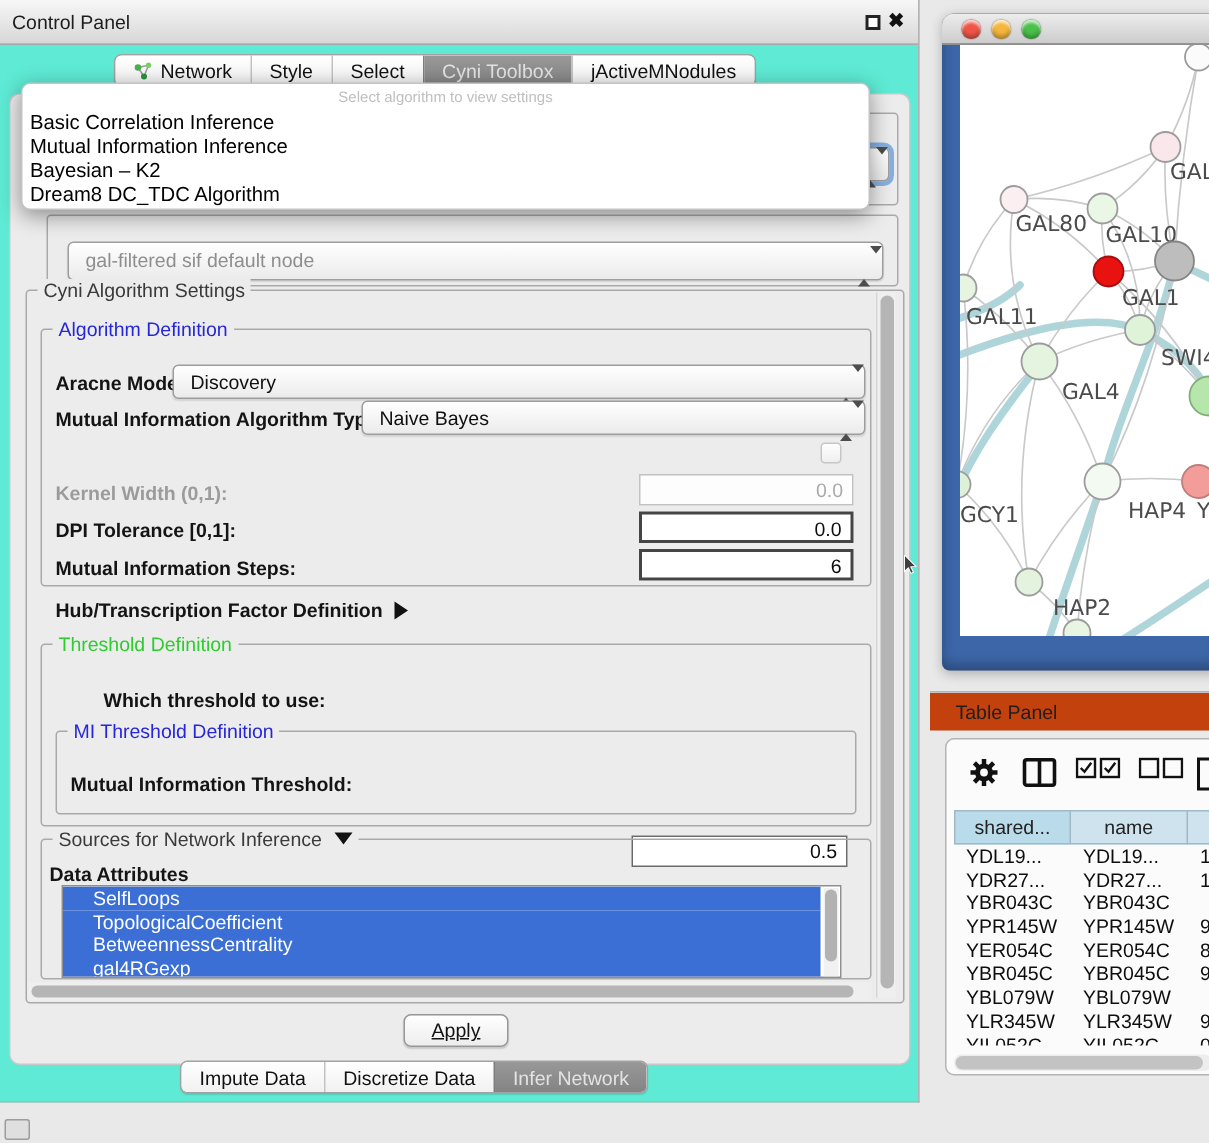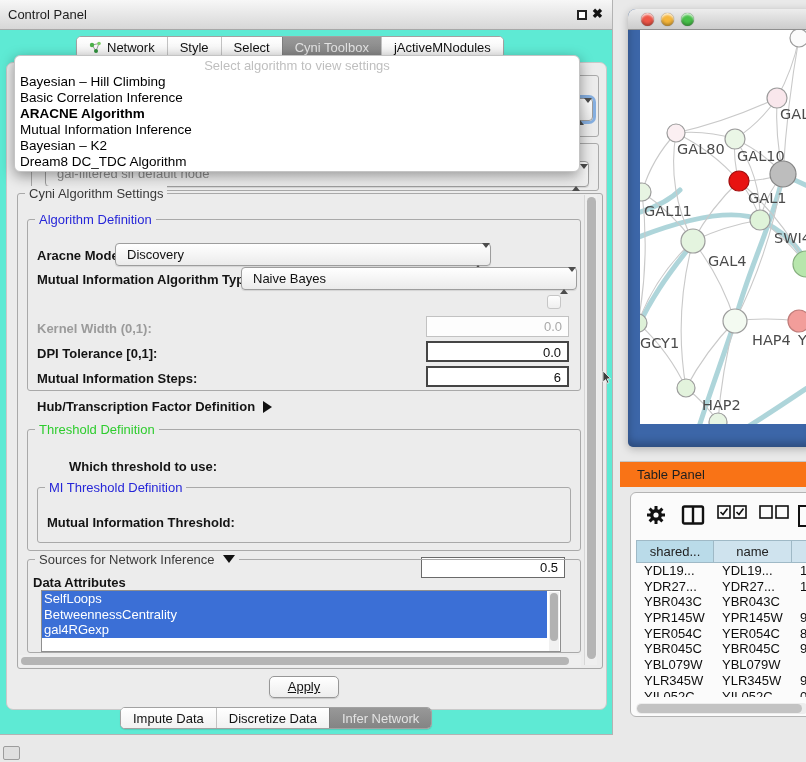--- a/index.html
+++ b/index.html
@@ -58,53 +58,53 @@
     background:linear-gradient(#fefefe,#efefef); }
 
   .arrow-right { display:inline-block; width:0; height:0; border-top:6px solid transparent;
     border-bottom:6px solid transparent; border-left:9px solid #111; margin-left:8px; vertical-align:-2px;}
   .arrow-down { display:inline-block; width:0; height:0; border-left:6px solid transparent;
     border-right:6px solid transparent; border-top:8px solid #111; margin-left:8px; vertical-align:1px;}
 
   
   #attr-list { position:absolute; left:40px; top:589px; width:520px; height:62px; background:#fff;
     border:1px solid #8f8f8f; overflow:hidden; }
-  .attr-item { height:15.5px; line-height:15.5px; font-size:13px; color:#fff; padding-left:2px; width:505px; }
+  .attr-item { height:15.5px; line-height:15.5px; font-size:13px; color:#fff; padding-left:20px; width:505px; }
   #attr-scroll { position:absolute; right:1px; top:1px; width:10px; height:59px; background:#f1f1f1; }
   #attr-scroll .thumb { position:absolute; left:1px; top:1px; width:8px; height:48px; background:#b2b2b2; border-radius:4px; }
 
   
   #set-vscroll { position:absolute; left:583px; top:194px; width:13px; height:470px; background:#efefef; border-left:1px solid #d6d6d6; }
   #set-vscroll .thumb { position:absolute; left:2px; top:2px; width:9px; height:462px; background:#b5b5b5; border-radius:5px; }
   #set-hscroll { position:absolute; left:18px; top:654px; width:562px; height:12px; background:#efefef; }
   #set-hscroll .thumb { position:absolute; left:2px; top:2px; width:548px; height:8px; background:#b5b5b5; border-radius:4px; }
 
   .push-btn { position:absolute; height:22px; border:1px solid #979797; border-radius:5px;
     background:linear-gradient(#ffffff,#ededed); font-size:13px; color:#111; text-align:center; line-height:20px;
     box-shadow:0 1px 1px rgba(0,0,0,.15); }
 
   
   #algo-popup { position:absolute; left:14px; top:55px; width:566px; background:#fff;
     border:1px solid #c4c4c4; border-radius:6px; box-shadow:0 4px 14px rgba(0,0,0,.4);
     z-index:60; padding:2px 0 1px 0; }
-  .pop-header { height:16px; line-height:16px; text-align:center; font-size:13px; color:#bfbfbf; }
+  .pop-header { height:16px; line-height:16px; text-align:center; font-size:10px; color:#bfbfbf; }
   .pop-item { height:16px; line-height:16px; font-size:13.5px; color:#000; padding-left:5px; white-space:nowrap; }
   .pop-item.bold { font-weight:bold; }
 
   
   #net-window { position:absolute; left:628px; top:9px; width:184px; height:438px;
     background:#3c66a8; border-radius:8px 0 0 5px; box-shadow:inset 0 -4px 8px rgba(0,0,0,.28), 0 2px 8px rgba(0,0,0,.25); }
   #net-titlebar { position:absolute; left:0; top:0; width:100%; height:21px;
     background:linear-gradient(#ededed,#cccccc); border-bottom:1px solid #8f8f8f; border-radius:8px 0 0 0; }
   .tl { position:absolute; top:4px; width:13px; height:13px; border-radius:50%; box-shadow:inset 0 1px 2px rgba(255,255,255,.8), inset 0 -2px 3px rgba(0,0,0,.25), 0 0 1px rgba(0,0,0,.5); }
   #net-canvas-wrap { position:absolute; left:12px; top:21px; width:166px; height:394px; background:#ffffff; overflow:hidden; }
 
   
   #table-panel-bar { position:absolute; left:620px; top:461px; width:186px; height:26px;
-    background:#f97316; border-top:1px solid #c5c5c5; }
+    background:#c2410c; border-top:1px solid #c5c5c5; }
   #table-panel-bar span { position:absolute; left:17px; line-height:26px; font-size:13px; color:#1f1f1f; }
   #table-card { position:absolute; left:630px; top:492px; width:182px; height:225px;
     background:#fbfbfb; border:1px solid #b4b4b4; border-radius:6px 0 0 6px; overflow:hidden; }
   #tp-toolbar { position:absolute; left:0; top:5px; width:100%; height:38px; }
   #tp-toolbar .ticon { position:absolute; top:6px; }
   #tp-table { position:absolute; left:5px; top:47px; width:260px; }
   .th-row { display:flex; height:23px; }
   .th-cell { border:1px solid #9fb9c6; border-left:none; font-size:13px; color:#222;
     text-align:center; line-height:21px; }
   .th-cell:first-child { border-left:1px solid #9fb9c6; }
@@ -172,21 +172,21 @@
       </div>
 
       <div class="group" style="left:10px;top:130px;width:586px;height:476px;">
         <span class="gtitle">Cyni Algorithm Settings</span>
       </div>
 
       <div class="group" style="left:20px;top:156px;width:554px;height:172px;">
         <span class="gtitle blue">Algorithm Definition</span>
       </div>
       <span class="lbl" style="left:30px;top:185px;">Aracne Mode:</span>
-      <div class="combo" style="left:108px;top:180px;width:376px;padding-left:24px;">
+      <div class="combo" style="left:108px;top:180px;width:462px;padding-left:24px;">
         <span class="ctext">Discovery</span>
         <span class="stepper"><span class="up"></span><span class="dn"></span></span>
       </div>
       <span class="lbl" style="left:30px;top:209px;">Mutual Information Algorithm Type:</span>
       <div class="combo" style="left:234px;top:204px;width:336px;">
         <span class="ctext">Naive Bayes</span>
         <span class="stepper"><span class="up"></span><span class="dn"></span></span>
       </div>
       <span class="checkbox" style="left:540px;top:232px;"></span>
       <span class="lbl dis" style="left:30px;top:258px;">Kernel Width (0,1):</span>
@@ -208,20 +208,21 @@
       <span class="lbl" style="left:40px;top:452px;">Mutual Information Threshold:</span>
       <div class="numfield thin" style="left:414px;top:447px;width:144px;">0.5</div>
 
       <div class="group" style="left:20px;top:496px;width:554px;height:94px;">
         <span class="gtitle" style="font-weight:normal;"><span>Sources for Network Inference</span><span class="arrow-down"></span></span>
       </div>
       <span class="lbl" style="left:26px;top:512px;">Data Attributes</span>
       <div id="attr-list" style="left:34px;top:527px;">
         <div id="attr-items">
             <div class="attr-item" style="background: rgb(59, 111, 214);">SelfLoops</div>
+            <div class="attr-item" style="background: rgb(59, 111, 214);">TopologicalCoefficient</div>
             <div class="attr-item" style="background: rgb(59, 111, 214);">BetweennessCentrality</div>
             <div class="attr-item" style="background: rgb(59, 111, 214);">gal4RGexp</div>
           </div>
         <div id="attr-scroll">
             <div class="thumb"></div>
           </div>
       </div>
 
       <div id="set-vscroll" style="left:577px;top:132px;height:470px;">
           <div class="thumb"></div>
@@ -242,23 +243,21 @@
         </span>
         <span class="seg selected">
           <span>Infer Network</span>
         </span>
       </div>
   </div>
 
   <div id="algo-popup">
     <div class="pop-header">Select algorithm to view settings</div>
     <div id="pop-items">
-        <div class="pop-item">Bayesian – Hill Climbing</div>
         <div class="pop-item">Basic Correlation Inference</div>
-        <div class="pop-item bold">ARACNE Algorithm</div>
         <div class="pop-item">Mutual Information Inference</div>
         <div class="pop-item">Bayesian – K2</div>
         <div class="pop-item">Dream8 DC_TDC Algorithm</div>
       </div>
   </div>
 
   <div id="net-window">
     <div id="net-titlebar">
       <span class="tl" id="tl-red" style="left: 13px; background: rgb(238, 85, 71); box-shadow: rgba(255, 255, 255, 0.75) 0px 2px 2px inset, rgba(0, 0, 0, 0.3) 0px -2px 3px inset, rgba(0, 0, 0, 0.6) 0px 0px 1px;"></span>
       <span class="tl" id="tl-yellow" style="left: 33px; background: rgb(245, 182, 60); box-shadow: rgba(255, 255, 255, 0.75) 0px 2px 2px inset, rgba(0, 0, 0, 0.3) 0px -2px 3px inset, rgba(0, 0, 0, 0.6) 0px 0px 1px;"></span>

